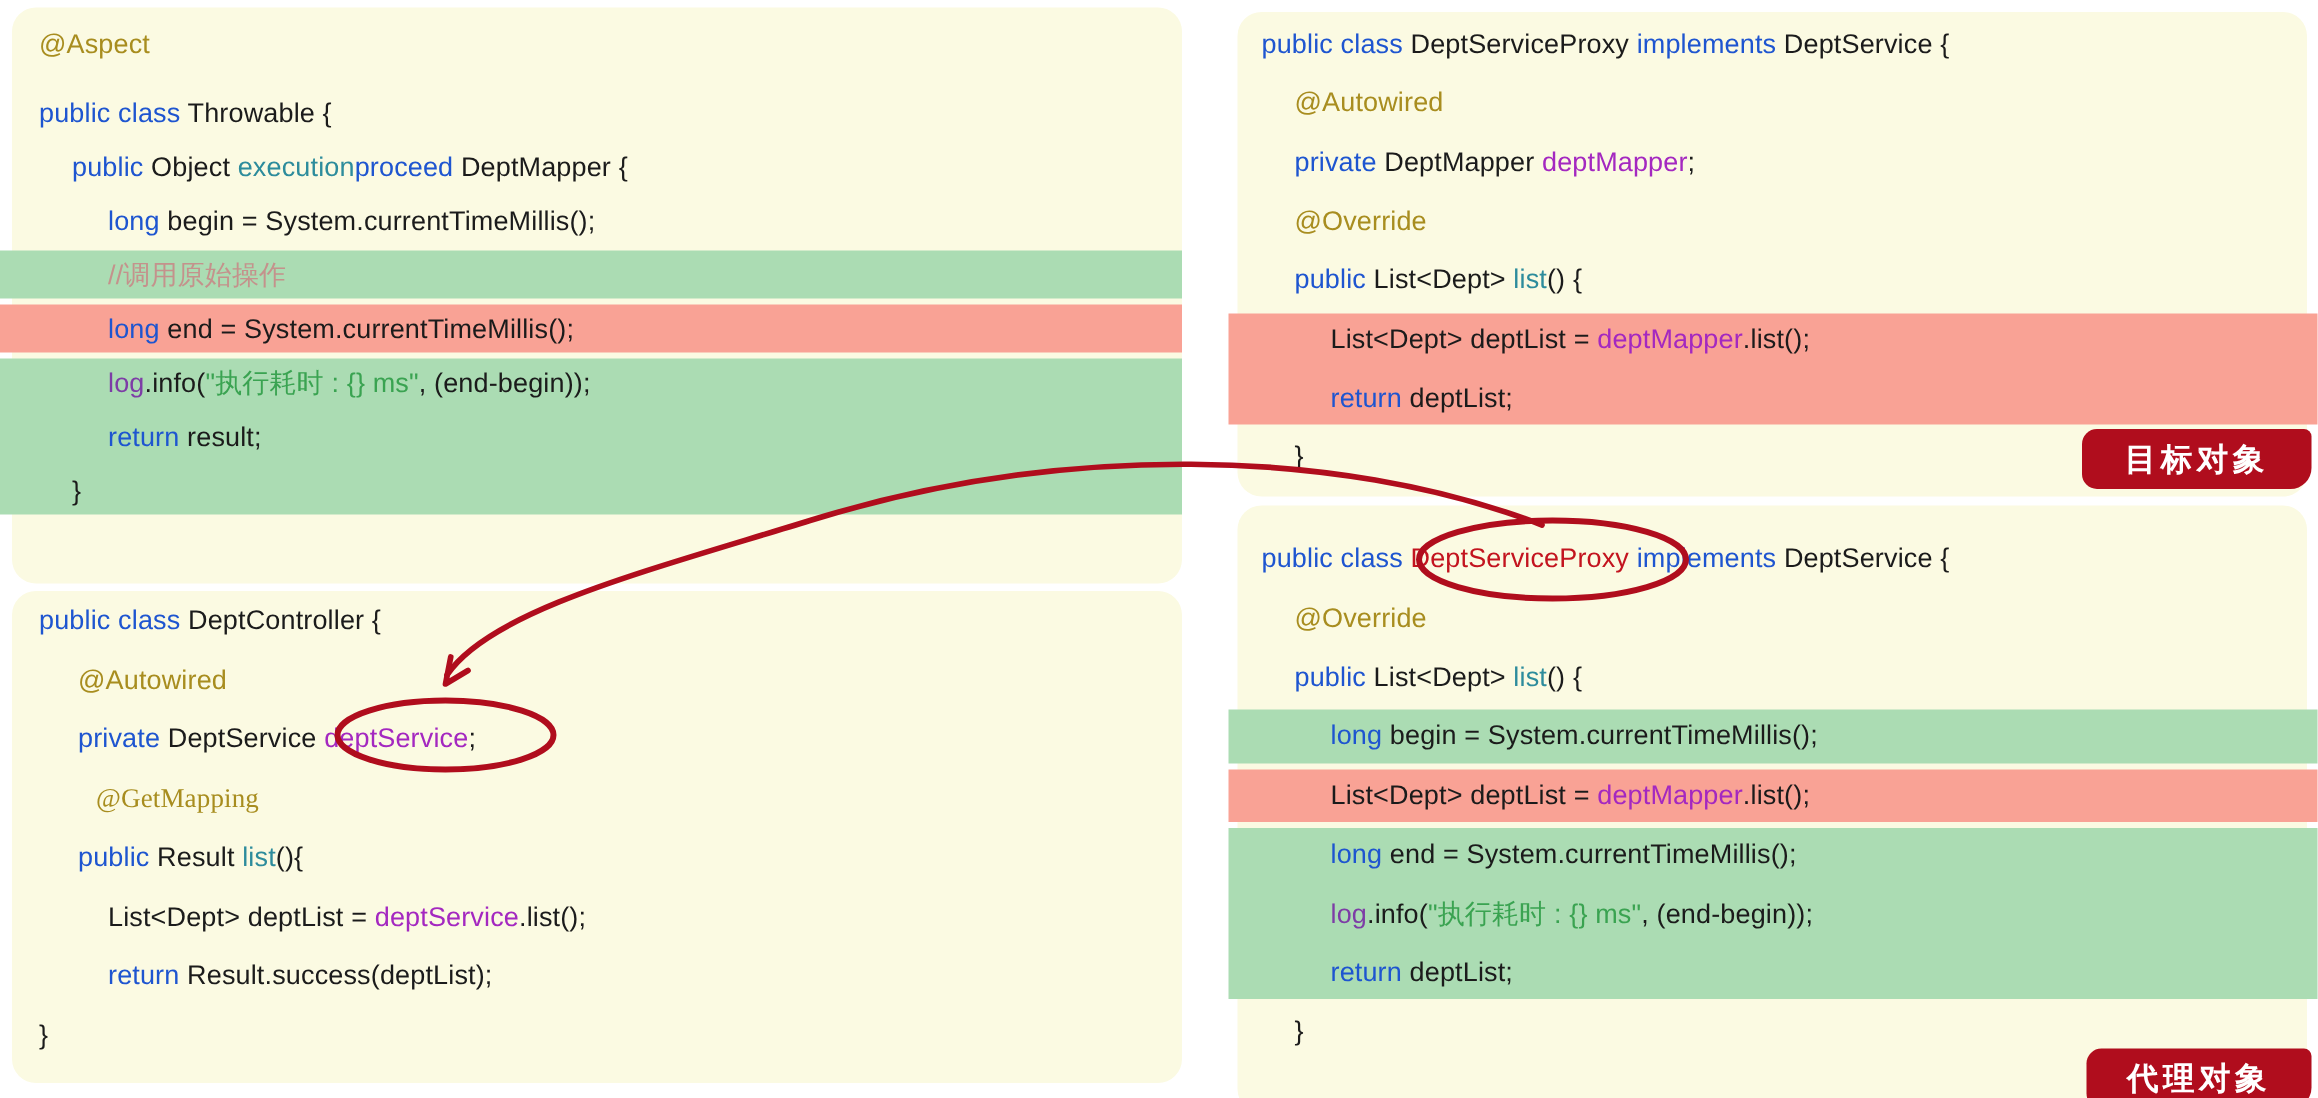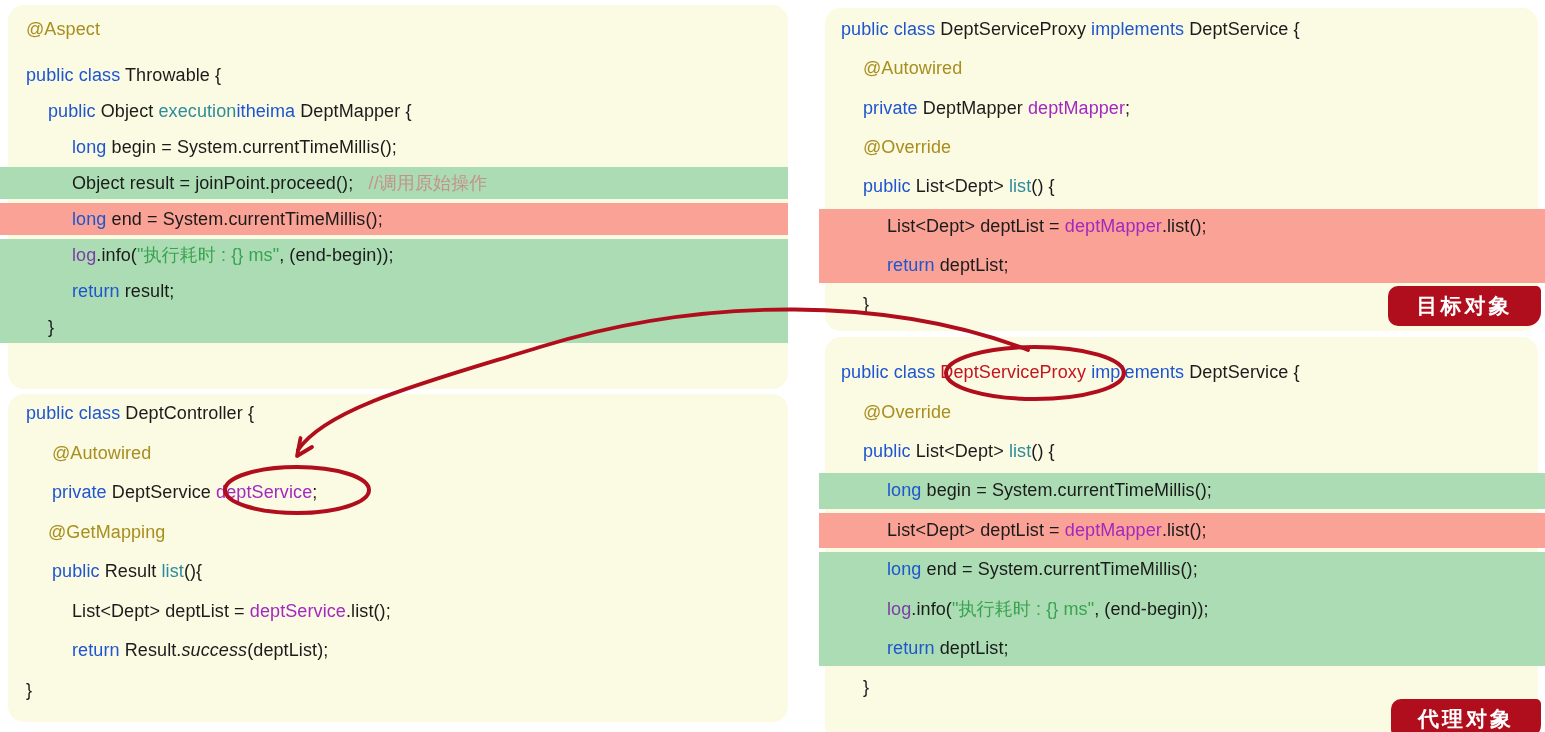--- a/index.html
+++ b/index.html
@@ -26,58 +26,58 @@
 
   .tok-plain  {color:var(--c-plain);}
   .tok-kw     {color:var(--c-kw);}
   .tok-ann    {color:var(--c-ann);}
   .tok-meth   {color:var(--c-meth);}
   .tok-str    {color:var(--c-str);}
   .tok-field  {color:var(--c-field);}
   .tok-log    {color:var(--c-log);}
   .tok-red    {color:var(--c-red_text);}
   .tok-comment{color:var(--c-comment);}
-  .ital{font-style:italic;}
+  .ital{}
 
   .badge{
     position:absolute;z-index:2;display:flex;align-items:center;justify-content:center;
     background:var(--c-accent);color:var(--c-badge_text);
     font-size:21px;font-weight:bold;letter-spacing:3px;
     border-radius:10px 5px 14px 10px;
   }
   #badge-target{right:-3px;bottom:5px;width:153px;height:40px;}
   #badge-proxy {right:-3px;bottom:3px;width:150px;height:40px;}
 
   .overlay{position:absolute;left:0;top:0;width:1545px;height:732px;z-index:10;pointer-events:none;}
 </style>
 </head>
 <body>
 
 <div class="canvas">
 
   <section class="panel" id="panel-time-aspect" style="padding-top: 6px;">
       <div class="code-line" style="height: 36px; padding-left: 18px; margin-bottom: 10px;"><span class="tok-ann">@Aspect</span></div>
       <div class="code-line" style="height: 36px; padding-left: 18px;"><span class="tok-kw">public class</span><span class="tok-plain"> Throwable {</span></div>
-      <div class="code-line" style="height: 36px; padding-left: 40px;"><span class="tok-kw">public</span><span class="tok-plain"> Object </span><span class="tok-meth">execution</span><span class="tok-kw">itheima</span><span class="tok-plain"> DeptMapper {</span></div>
+      <div class="code-line" style="height: 36px; padding-left: 40px;"><span class="tok-kw">public</span><span class="tok-plain"> Object </span><span class="tok-meth">execution</span><span class="tok-kw">proceed</span><span class="tok-plain"> DeptMapper {</span></div>
       <div class="code-line" style="height: 36px; padding-left: 64px;"><span class="tok-kw">long</span><span class="tok-plain"> begin = System.currentTimeMillis();</span></div>
-      <div class="code-line" style="height: 36px; padding-left: 64px;"><span class="tok-plain">Object result = joinPoint.proceed();   </span><span class="tok-comment">//调用原始操作</span></div>
+      <div class="code-line" style="height: 36px; padding-left: 64px;"><span class="tok-comment">//调用原始操作</span></div>
       <div class="code-line" style="height: 36px; padding-left: 64px;"><span class="tok-kw">long</span><span class="tok-plain"> end = System.currentTimeMillis();</span></div>
       <div class="code-line" style="height: 36px; padding-left: 64px;"><span class="tok-log">log</span><span class="tok-plain">.info(</span><span class="tok-str">"执行耗时 : {} ms"</span><span class="tok-plain">, (end-begin));</span></div>
       <div class="code-line" style="height: 36px; padding-left: 64px;"><span class="tok-kw">return</span><span class="tok-plain"> result;</span></div>
       <div class="code-line" style="height: 36px; padding-left: 40px;"><span class="tok-plain">}</span></div>
       <div class="hl-block hl-green" style="top: 162px; height: 32px; left: -8px; right: 0px;"></div>
       <div class="hl-block hl-red" style="top: 198px; height: 32px; left: -8px; right: 0px;"></div>
       <div class="hl-block hl-green" style="top: 234px; height: 104px; left: -8px; right: 0px;"></div>
     </section>
 
   <section class="panel" id="panel-dept-controller" style="padding-top: 0px;">
       <div class="code-line" style="height: 39.5px; padding-left: 18px;"><span class="tok-kw">public class</span><span class="tok-plain"> DeptController {</span></div>
       <div class="code-line" style="height: 39.5px; padding-left: 44px;"><span class="tok-ann">@Autowired</span></div>
       <div class="code-line" style="height: 39.5px; padding-left: 44px;"><span class="tok-kw">private</span><span class="tok-plain"> DeptService </span><span class="tok-field">deptService</span><span class="tok-plain">;</span></div>
-      <div class="code-line" style="height: 39.5px; padding-left: 40px;"><span class="tok-ann">@GetMapping</span></div>
+      <div class="code-line" style="height: 39.5px; padding-left: 56px; font-family: Liberation Serif, serif;"><span class="tok-ann">@GetMapping</span></div>
       <div class="code-line" style="height: 39.5px; padding-left: 44px;"><span class="tok-kw">public</span><span class="tok-plain"> Result </span><span class="tok-meth">list</span><span class="tok-plain">(){</span></div>
       <div class="code-line" style="height: 39.5px; padding-left: 64px;"><span class="tok-plain">List&lt;Dept&gt; deptList = </span><span class="tok-field">deptService</span><span class="tok-plain">.list();</span></div>
       <div class="code-line" style="height: 39.5px; padding-left: 64px;"><span class="tok-kw">return</span><span class="tok-plain"> Result.</span><span class="tok-plain ital">success</span><span class="tok-plain">(deptList);</span></div>
       <div class="code-line" style="height: 39.5px; padding-left: 18px;"><span class="tok-plain">}</span></div>
     </section>
 
   <section class="panel" id="panel-dept-service-impl" style="padding-top: 2px;">
     <div class="badge" id="badge-target">目标对象</div>
   <div class="code-line" style="height: 39.3px; padding-left: 16px;"><span class="tok-kw">public class</span><span class="tok-plain"> DeptServiceProxy </span><span class="tok-kw">implements</span><span class="tok-plain"> DeptService {</span></div>
       <div class="code-line" style="height: 39.3px; padding-left: 38px;"><span class="tok-ann">@Autowired</span></div>

